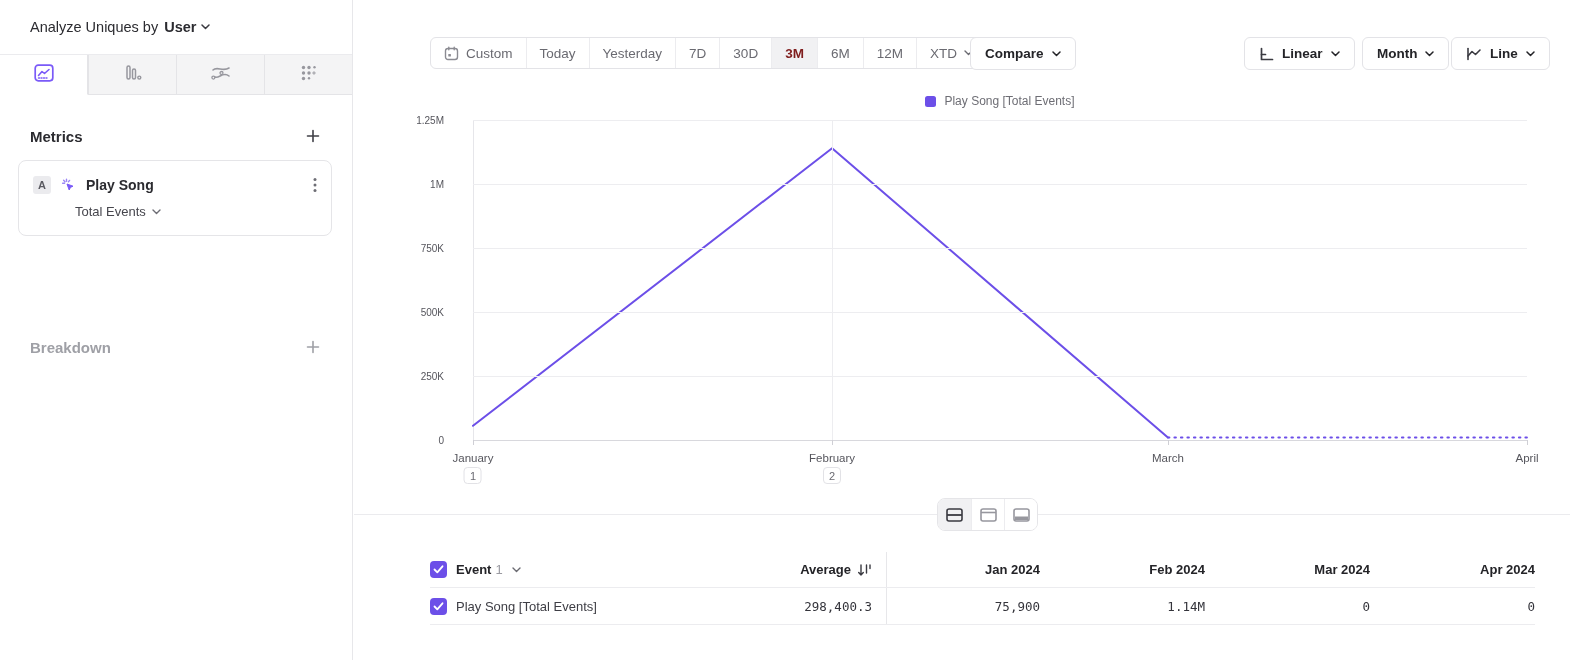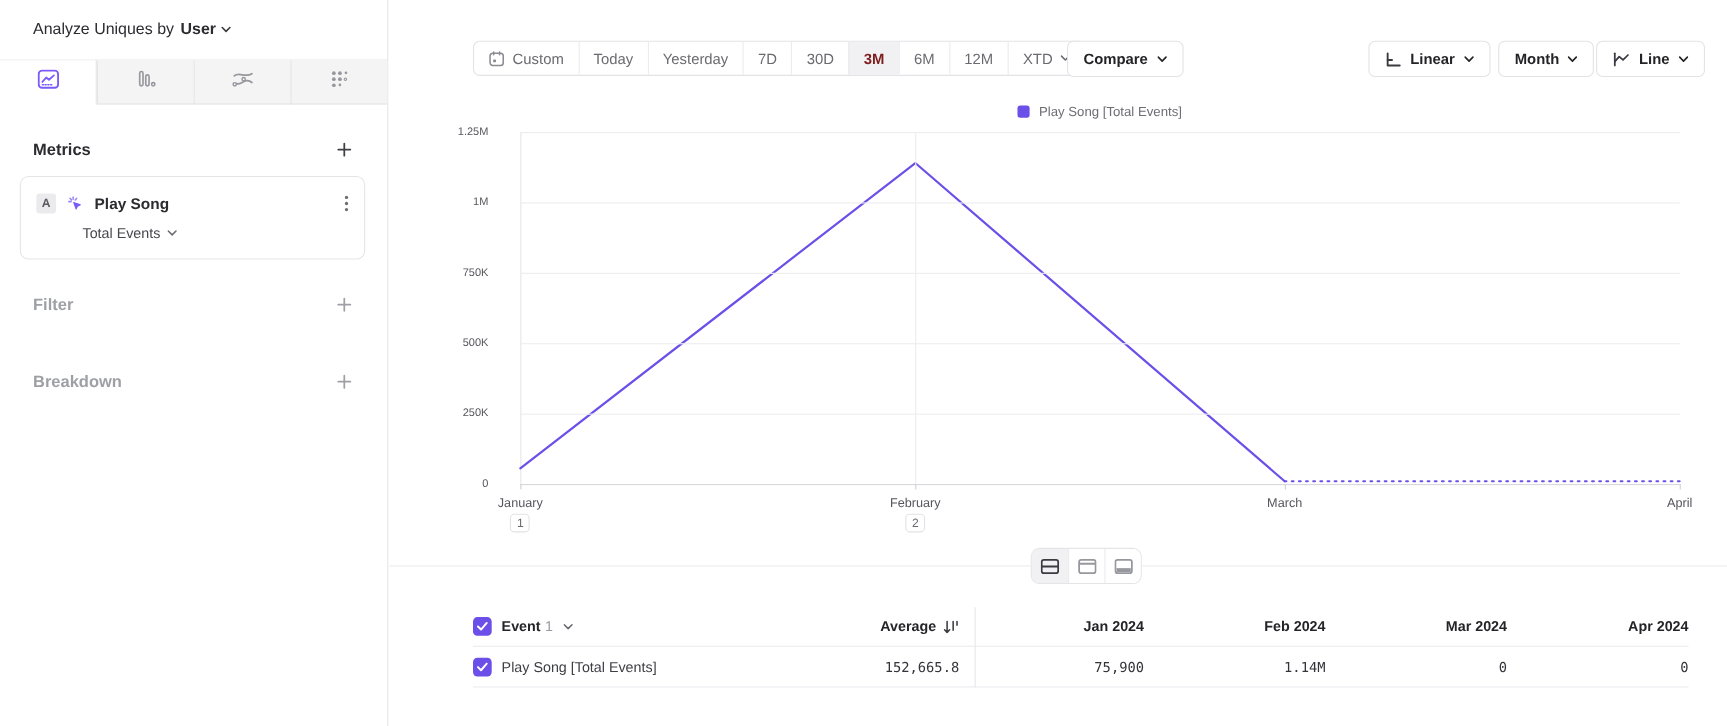--- a/index.html
+++ b/index.html
@@ -165,28 +165,20 @@
       <div class="mc-row2">
         <span>Total Events</span>
         <span class="caret">
           <svg width="9" height="6" viewBox="0 0 9 6">
               <path d="M1 1l3.5 3.5L8 1" fill="none" stroke="#6d6d74" stroke-width="1.4" stroke-linecap="round" stroke-linejoin="round"></path>
             </svg>
         </span>
       </div>
     </div>
 
-    <div class="sec-head" style="top:267px;">
-      <span class="sec-title muted">Filter</span>
-      <button class="plus-btn">
-        <svg width="16" height="16" viewBox="0 0 16 16">
-            <path d="M8 2.5v11M2.5 8h11" stroke="#9fa0a6" stroke-width="1.6" stroke-linecap="round"></path>
-          </svg>
-      </button>
-    </div>
 
     <div class="sec-head" style="top:337px;">
       <span class="sec-title muted">Breakdown</span>
       <button class="plus-btn">
         <svg width="16" height="16" viewBox="0 0 16 16">
             <path d="M8 2.5v11M2.5 8h11" stroke="#9fa0a6" stroke-width="1.6" stroke-linecap="round"></path>
           </svg>
       </button>
     </div>
   </div>
@@ -386,20 +378,20 @@
 
   <div class="tbl-row tbl-data">
     <div class="col-name">
       <span class="checkbox" id="cb-row" style="background: rgb(108, 79, 232);">
         <svg width="11" height="9" viewBox="0 0 11 9">
             <path d="M1.5 4.5l2.8 2.8 5.2-6" fill="none" stroke="#fff" stroke-width="1.8" stroke-linecap="round" stroke-linejoin="round"></path>
           </svg>
       </span>
       <span class="row-name">Play Song [Total Events]</span>
     </div>
-    <div class="col-avg mono">152,665.8</div>
+    <div class="col-avg mono">298,400.3</div>
     <div class="col-m first mono">75,900</div>
     <div class="col-m mono">1.14M</div>
     <div class="col-m mono">0</div>
     <div class="col-m mono">0</div>
   </div>
 
 </div>
 
 </body></html>

